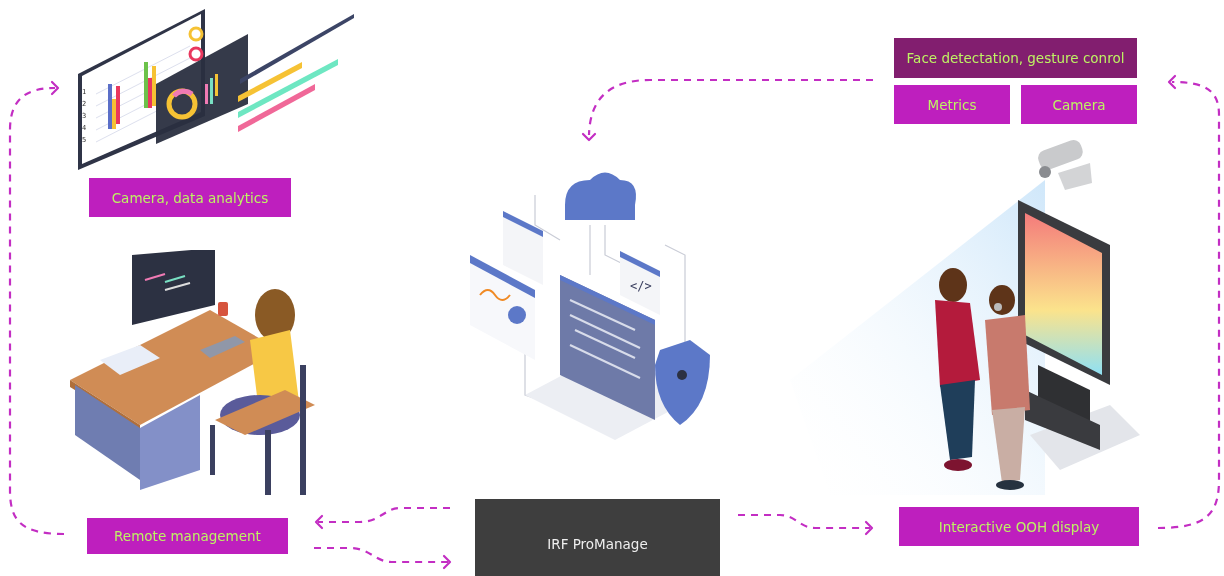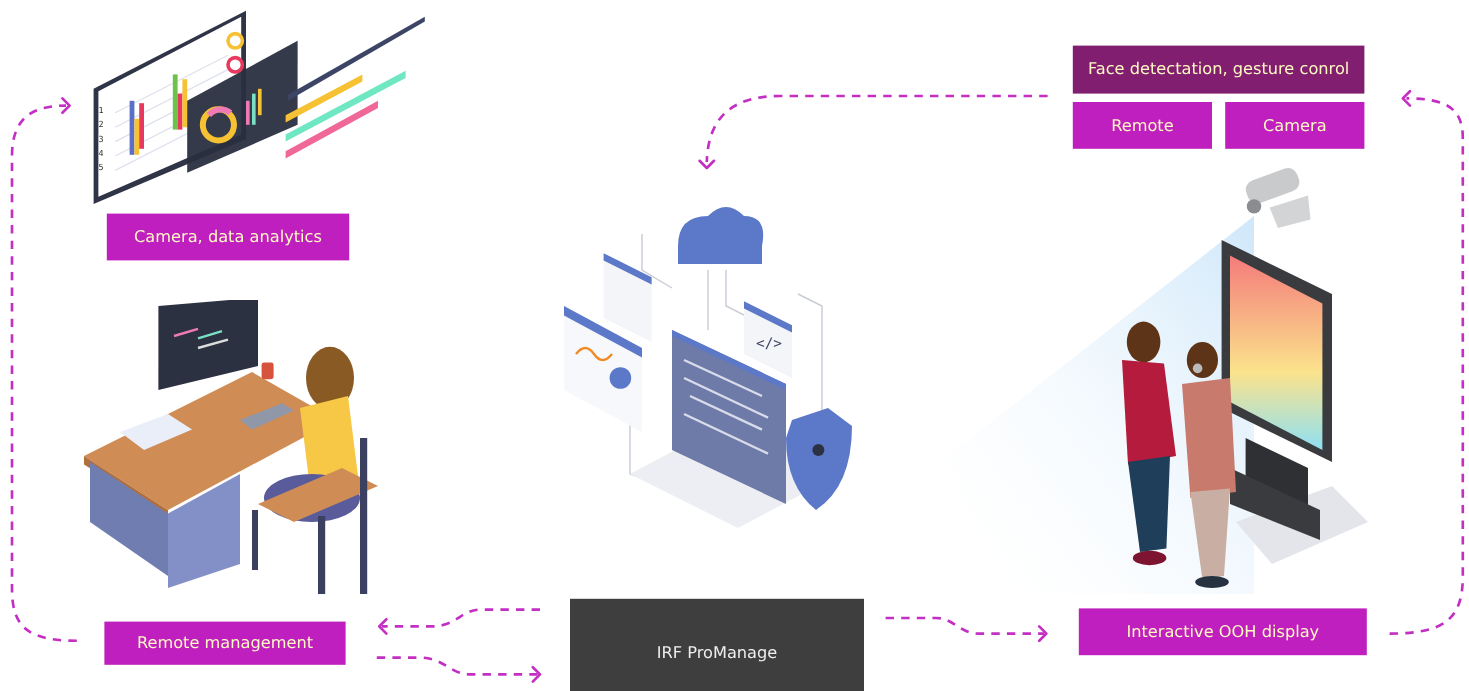--- a/index.html
+++ b/index.html
@@ -1,19 +1,19 @@
 <!DOCTYPE html>
 <html><head>
 <meta charset="utf-8">
 <style>
   html, body { margin: 0; padding: 0; background: #ffffff; }
   body { width: 1224px; height: 576px; position: relative; overflow: hidden;
          font-family: "DejaVu Sans", sans-serif; }
   .label-box { position: absolute; display: flex; align-items: center; justify-content: center;
-               color: #fef9c3; font-size: 13.5px; background: #be1fbe; text-align: center; }
+               color: #bef264; font-size: 13.5px; background: #be1fbe; text-align: center; }
   .label-box.dark { background: #821e6f; }
   .label-box.core { background: #3e3e3e; color: #eeeeee; flex-direction: column; line-height: 23px; font-size: 13.5px; margin-top: 20px; }
   svg.layer { position: absolute; left: 0; top: 0; }
   .illus { position: absolute; }
 </style>
 </head>
 <body>
 
 <svg class="layer" width="1224" height="576">
   <g fill="none" stroke="#c32ec3" stroke-width="2.2" stroke-dasharray="7 6">
@@ -179,18 +179,18 @@
 
 <div class="label-box" style="left:899px;top:507px;width:240px;height:39px">
   <span>Interactive OOH display</span>
 </div>
 
 <div class="label-box dark" style="left:894px;top:38px;width:243px;height:40px">
   <span>Face detectation, gesture conrol</span>
 </div>
 
 <div class="label-box" style="left:894px;top:85px;width:116px;height:39px">
-  <span>Remote</span>
+  <span>Metrics</span>
 </div>
 
 <div class="label-box" style="left:1021px;top:85px;width:116px;height:39px">
   <span>Camera</span>
 </div>
 
 </body></html>

